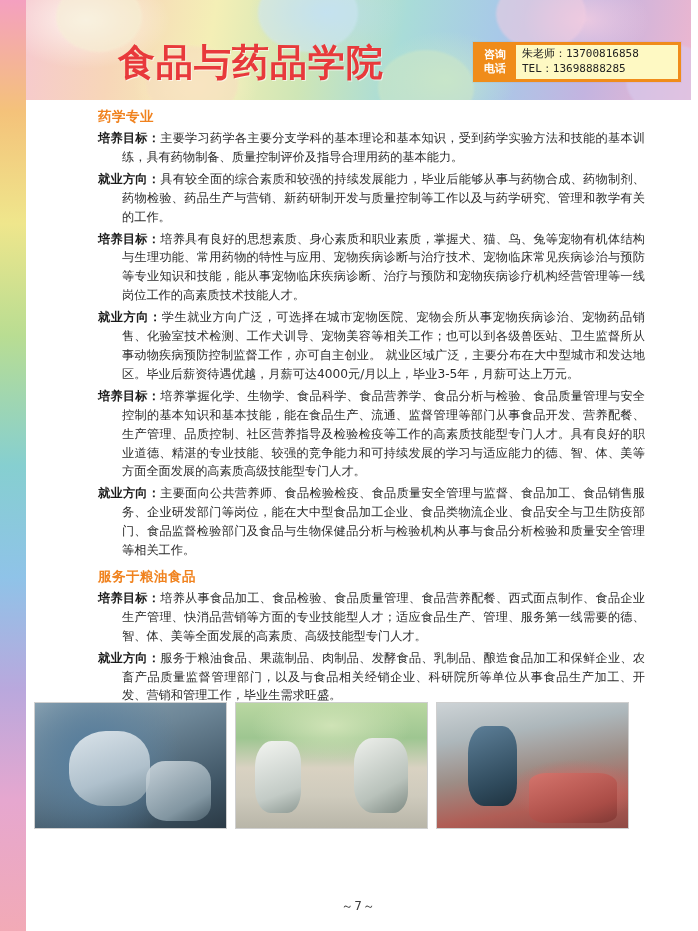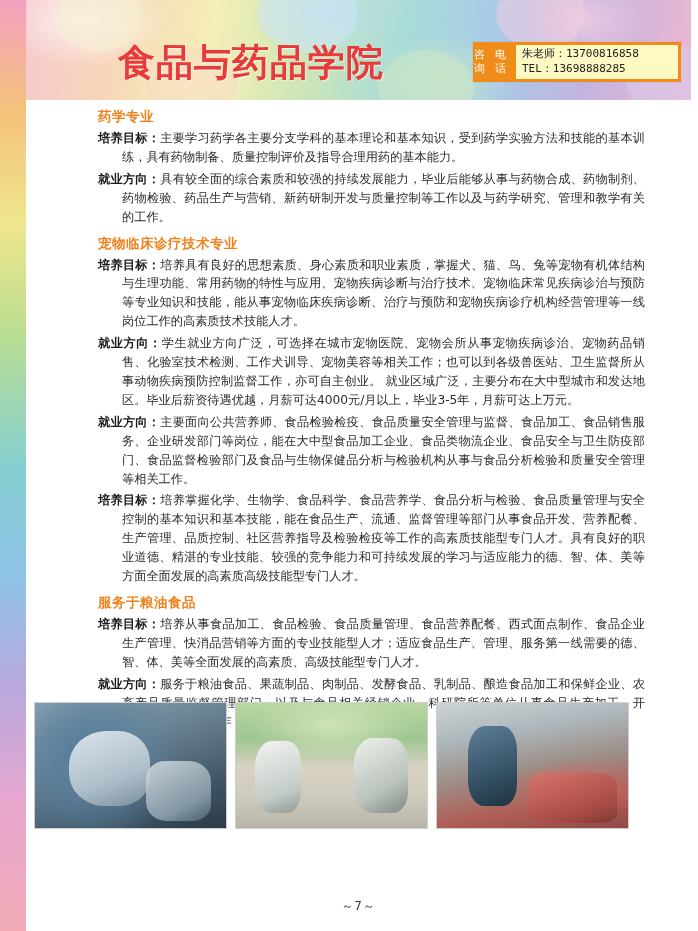--- a/index.html
+++ b/index.html
@@ -98,24 +98,24 @@
     align-items: stretch;
     box-shadow: 0 0 0 1px rgba(0,0,0,.03);
   }
   .contact-label {
     width: 42px;
     flex: 0 0 42px;
     color: #ffffff;
     font-size: 11px;
     line-height: 1.25;
     display: flex;
-    flex-direction: row;
+    flex-direction: column;
     justify-content: center;
     align-items: center;
-    font-weight: normal;
+    font-weight: bold;
     padding-left: 1px;
   }
   .contact-values {
     flex: 1;
     background: #fef9c3;
     margin: 3px 3px 3px 0;
     display: flex;
     flex-direction: column;
     justify-content: center;
     padding-left: 6px;
@@ -294,35 +294,34 @@
       <div class="sec-title">药学专业</div>
       <p class="para hang">
         <span class="lead">培养目标：</span><span>主要学习药学各主要分支学科的基本理论和基本知识，受到药学实验方法和技能的基本训练，具有药物制备、质量控制评价及指导合理用药的基本能力。</span>
       </p>
       <p class="para hang">
         <span class="lead">就业方向：</span><span>具有较全面的综合素质和较强的持续发展能力，毕业后能够从事与药物合成、药物制剂、药物检验、药品生产与营销、新药研制开发与质量控制等工作以及与药学研究、管理和教学有关的工作。</span>
       </p>
     </div>
 
     <div class="section">
-      <div class="sec-title">宠物临床诊疗技术专业</div>
       <p class="para hang">
         <span class="lead">培养目标：</span><span>培养具有良好的思想素质、身心素质和职业素质，掌握犬、猫、鸟、兔等宠物有机体结构与生理功能、常用药物的特性与应用、宠物疾病诊断与治疗技术、宠物临床常见疾病诊治与预防等专业知识和技能，能从事宠物临床疾病诊断、治疗与预防和宠物疾病诊疗机构经营管理等一线岗位工作的高素质技术技能人才。</span>
       </p>
       <p class="para hang">
         <span class="lead">就业方向：</span><span>学生就业方向广泛，可选择在城市宠物医院、宠物会所从事宠物疾病诊治、宠物药品销售、化验室技术检测、工作犬训导、宠物美容等相关工作；也可以到各级兽医站、卫生监督所从事动物疾病预防控制监督工作，亦可自主创业。  就业区域广泛，主要分布在大中型城市和发达地区。毕业后薪资待遇优越，月薪可达4000元/月以上，毕业3-5年，月薪可达上万元。</span>
       </p>
     </div>
 
     <div class="section">
       <p class="para hang">
+        <span class="lead">培养目标：</span><span>培养掌握化学、生物学、食品科学、食品营养学、食品分析与检验、食品质量管理与安全控制的基本知识和基本技能，能在食品生产、流通、监督管理等部门从事食品开发、营养配餐、生产管理、品质控制、社区营养指导及检验检疫等工作的高素质技能型专门人才。具有良好的职业道德、精湛的专业技能、较强的竞争能力和可持续发展的学习与适应能力的德、智、体、美等方面全面发展的高素质高级技能型专门人才。</span>
+      </p>
+      <p class="para hang">
         <span class="lead">就业方向：</span><span>主要面向公共营养师、食品检验检疫、食品质量安全管理与监督、食品加工、食品销售服务、企业研发部门等岗位，能在大中型食品加工企业、食品类物流企业、食品安全与卫生防疫部门、食品监督检验部门及食品与生物保健品分析与检验机构从事与食品分析检验和质量安全管理等相关工作。</span>
-      </p>
-      <p class="para hang">
-        <span class="lead">培养目标：</span><span>培养掌握化学、生物学、食品科学、食品营养学、食品分析与检验、食品质量管理与安全控制的基本知识和基本技能，能在食品生产、流通、监督管理等部门从事食品开发、营养配餐、生产管理、品质控制、社区营养指导及检验检疫等工作的高素质技能型专门人才。具有良好的职业道德、精湛的专业技能、较强的竞争能力和可持续发展的学习与适应能力的德、智、体、美等方面全面发展的高素质高级技能型专门人才。</span>
       </p>
     </div>
 
     <div class="section">
       <div class="sec-title">服务于粮油食品</div>
       <p class="para hang">
         <span class="lead">培养目标：</span><span>培养从事食品加工、食品检验、食品质量管理、食品营养配餐、西式面点制作、食品企业生产管理、快消品营销等方面的专业技能型人才；适应食品生产、管理、服务第一线需要的德、智、体、美等全面发展的高素质、高级技能型专门人才。</span>
       </p>
       <p class="para hang">
         <span class="lead">就业方向：</span><span>服务于粮油食品、果蔬制品、肉制品、发酵食品、乳制品、酿造食品加工和保鲜企业、农畜产品质量监督管理部门，以及与食品相关经销企业、科研院所等单位从事食品生产加工、开发、营销和管理工作，毕业生需求旺盛。</span>

